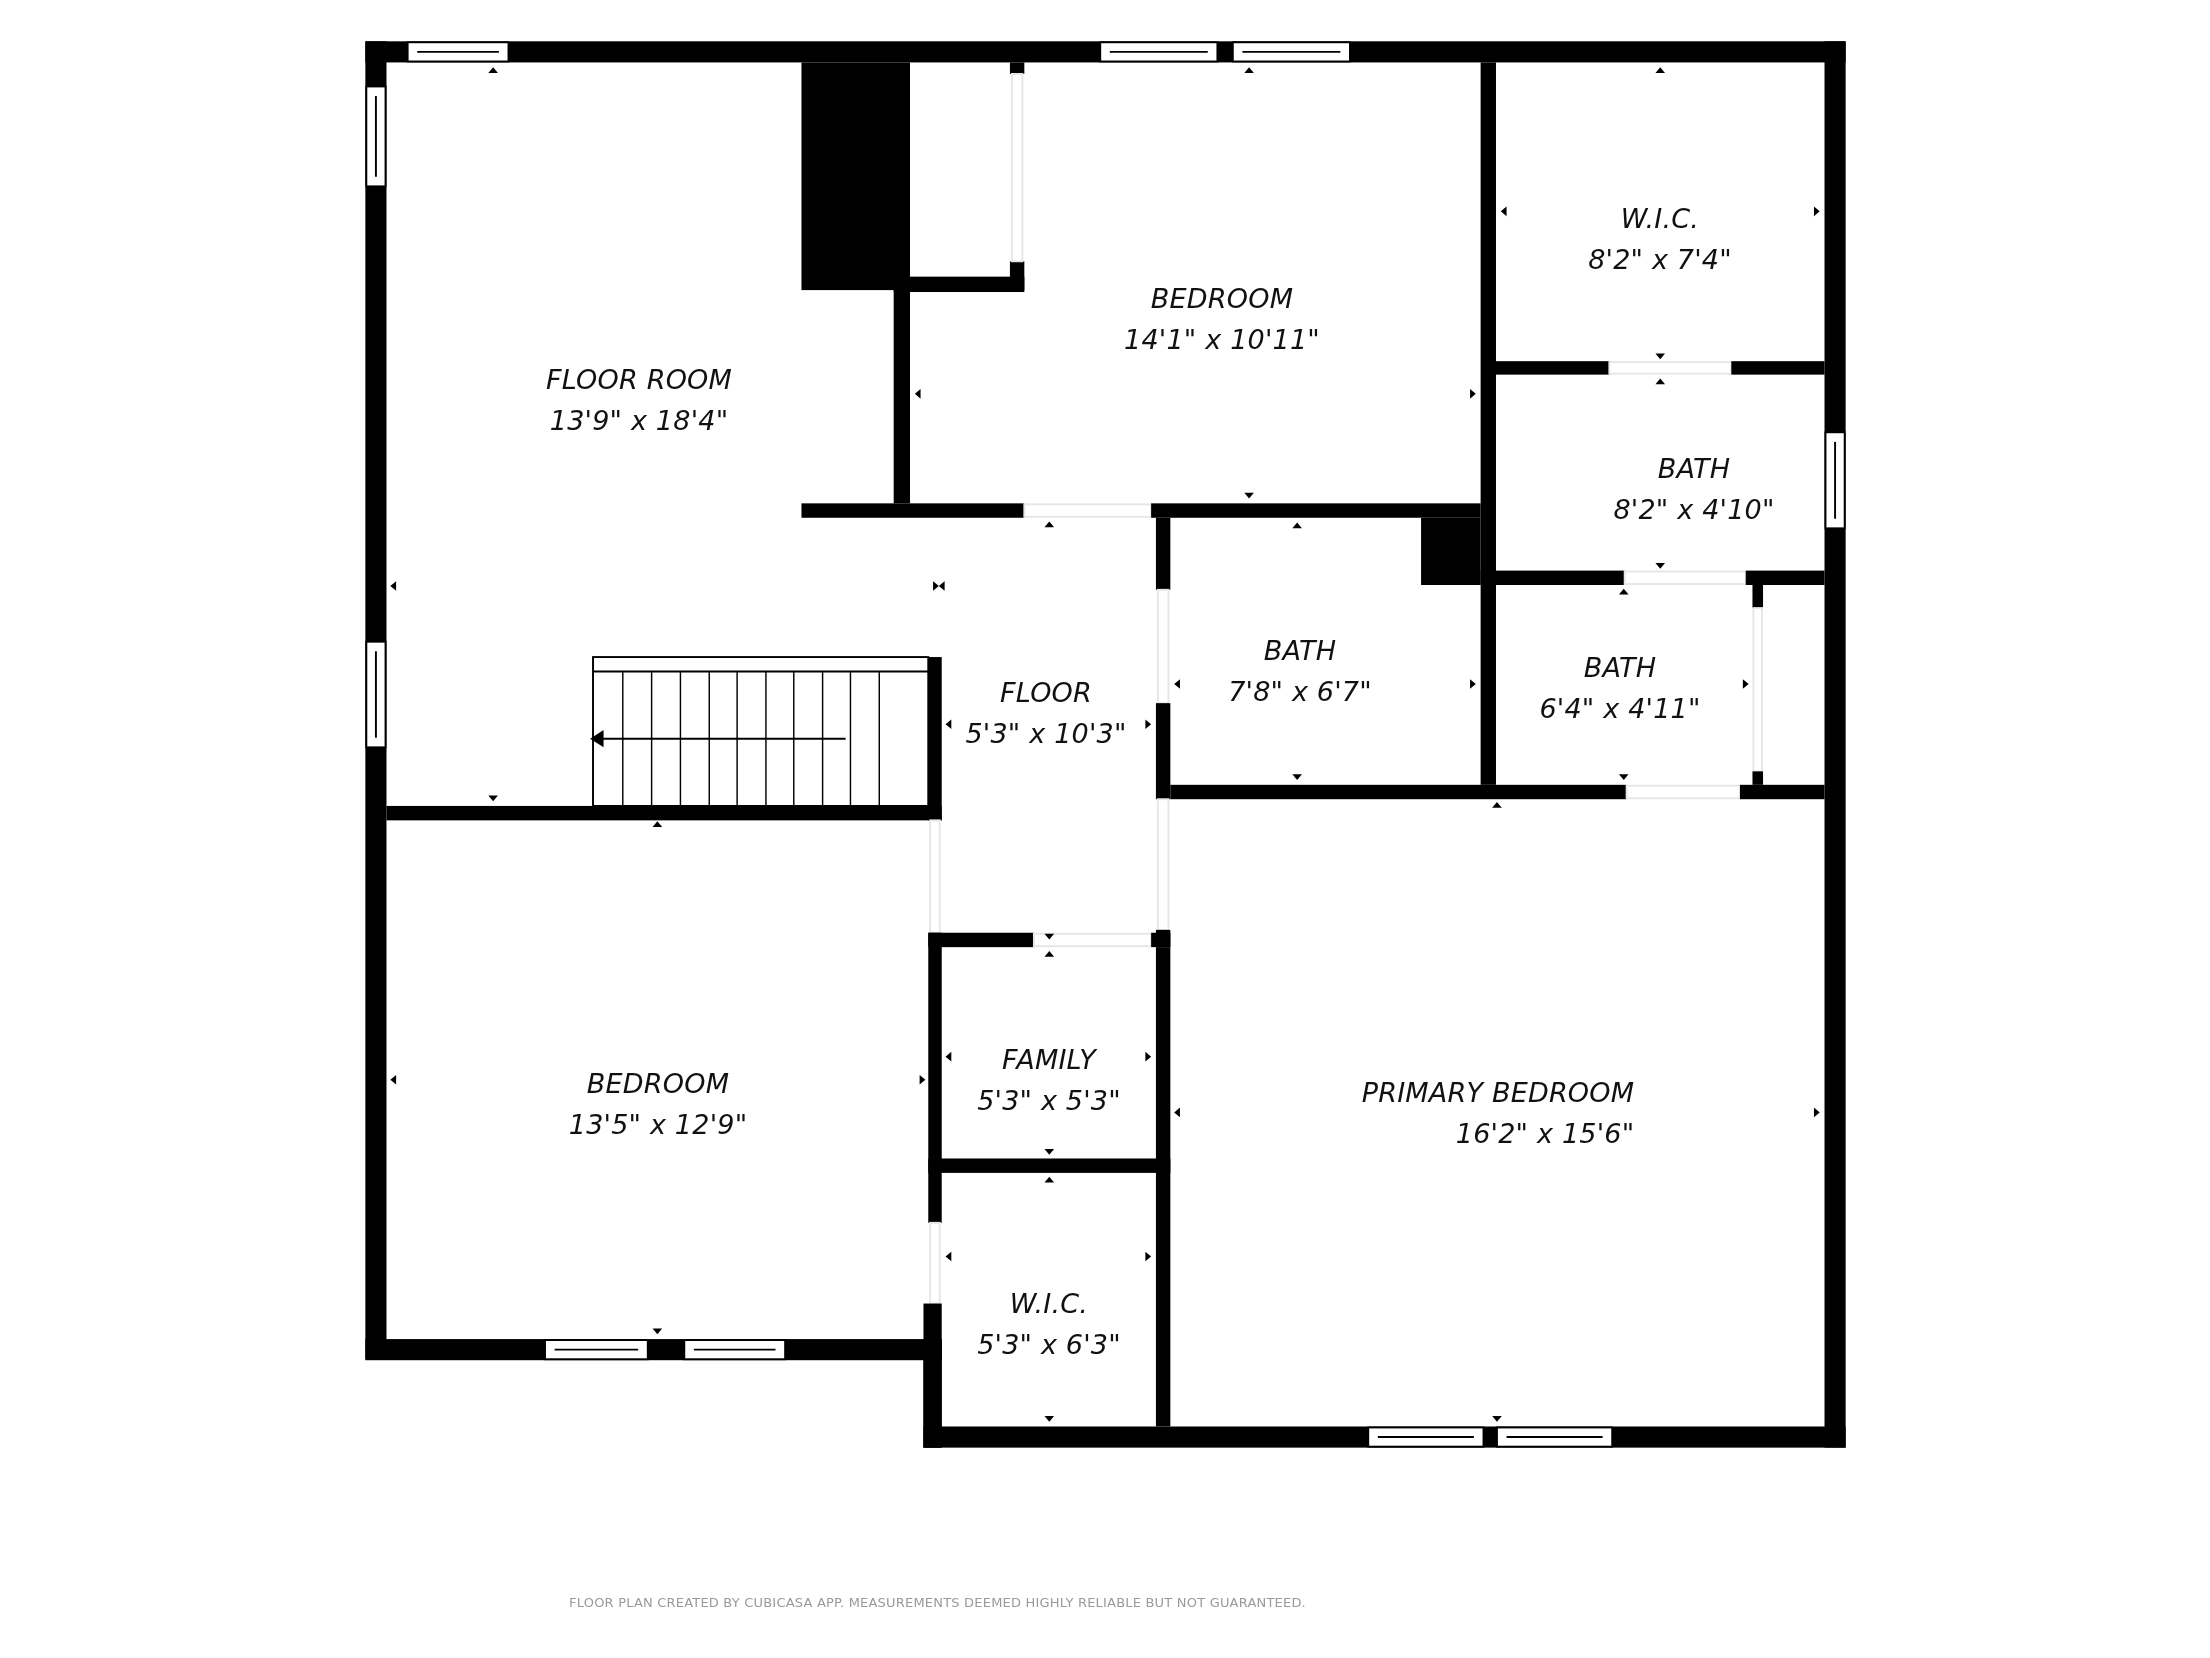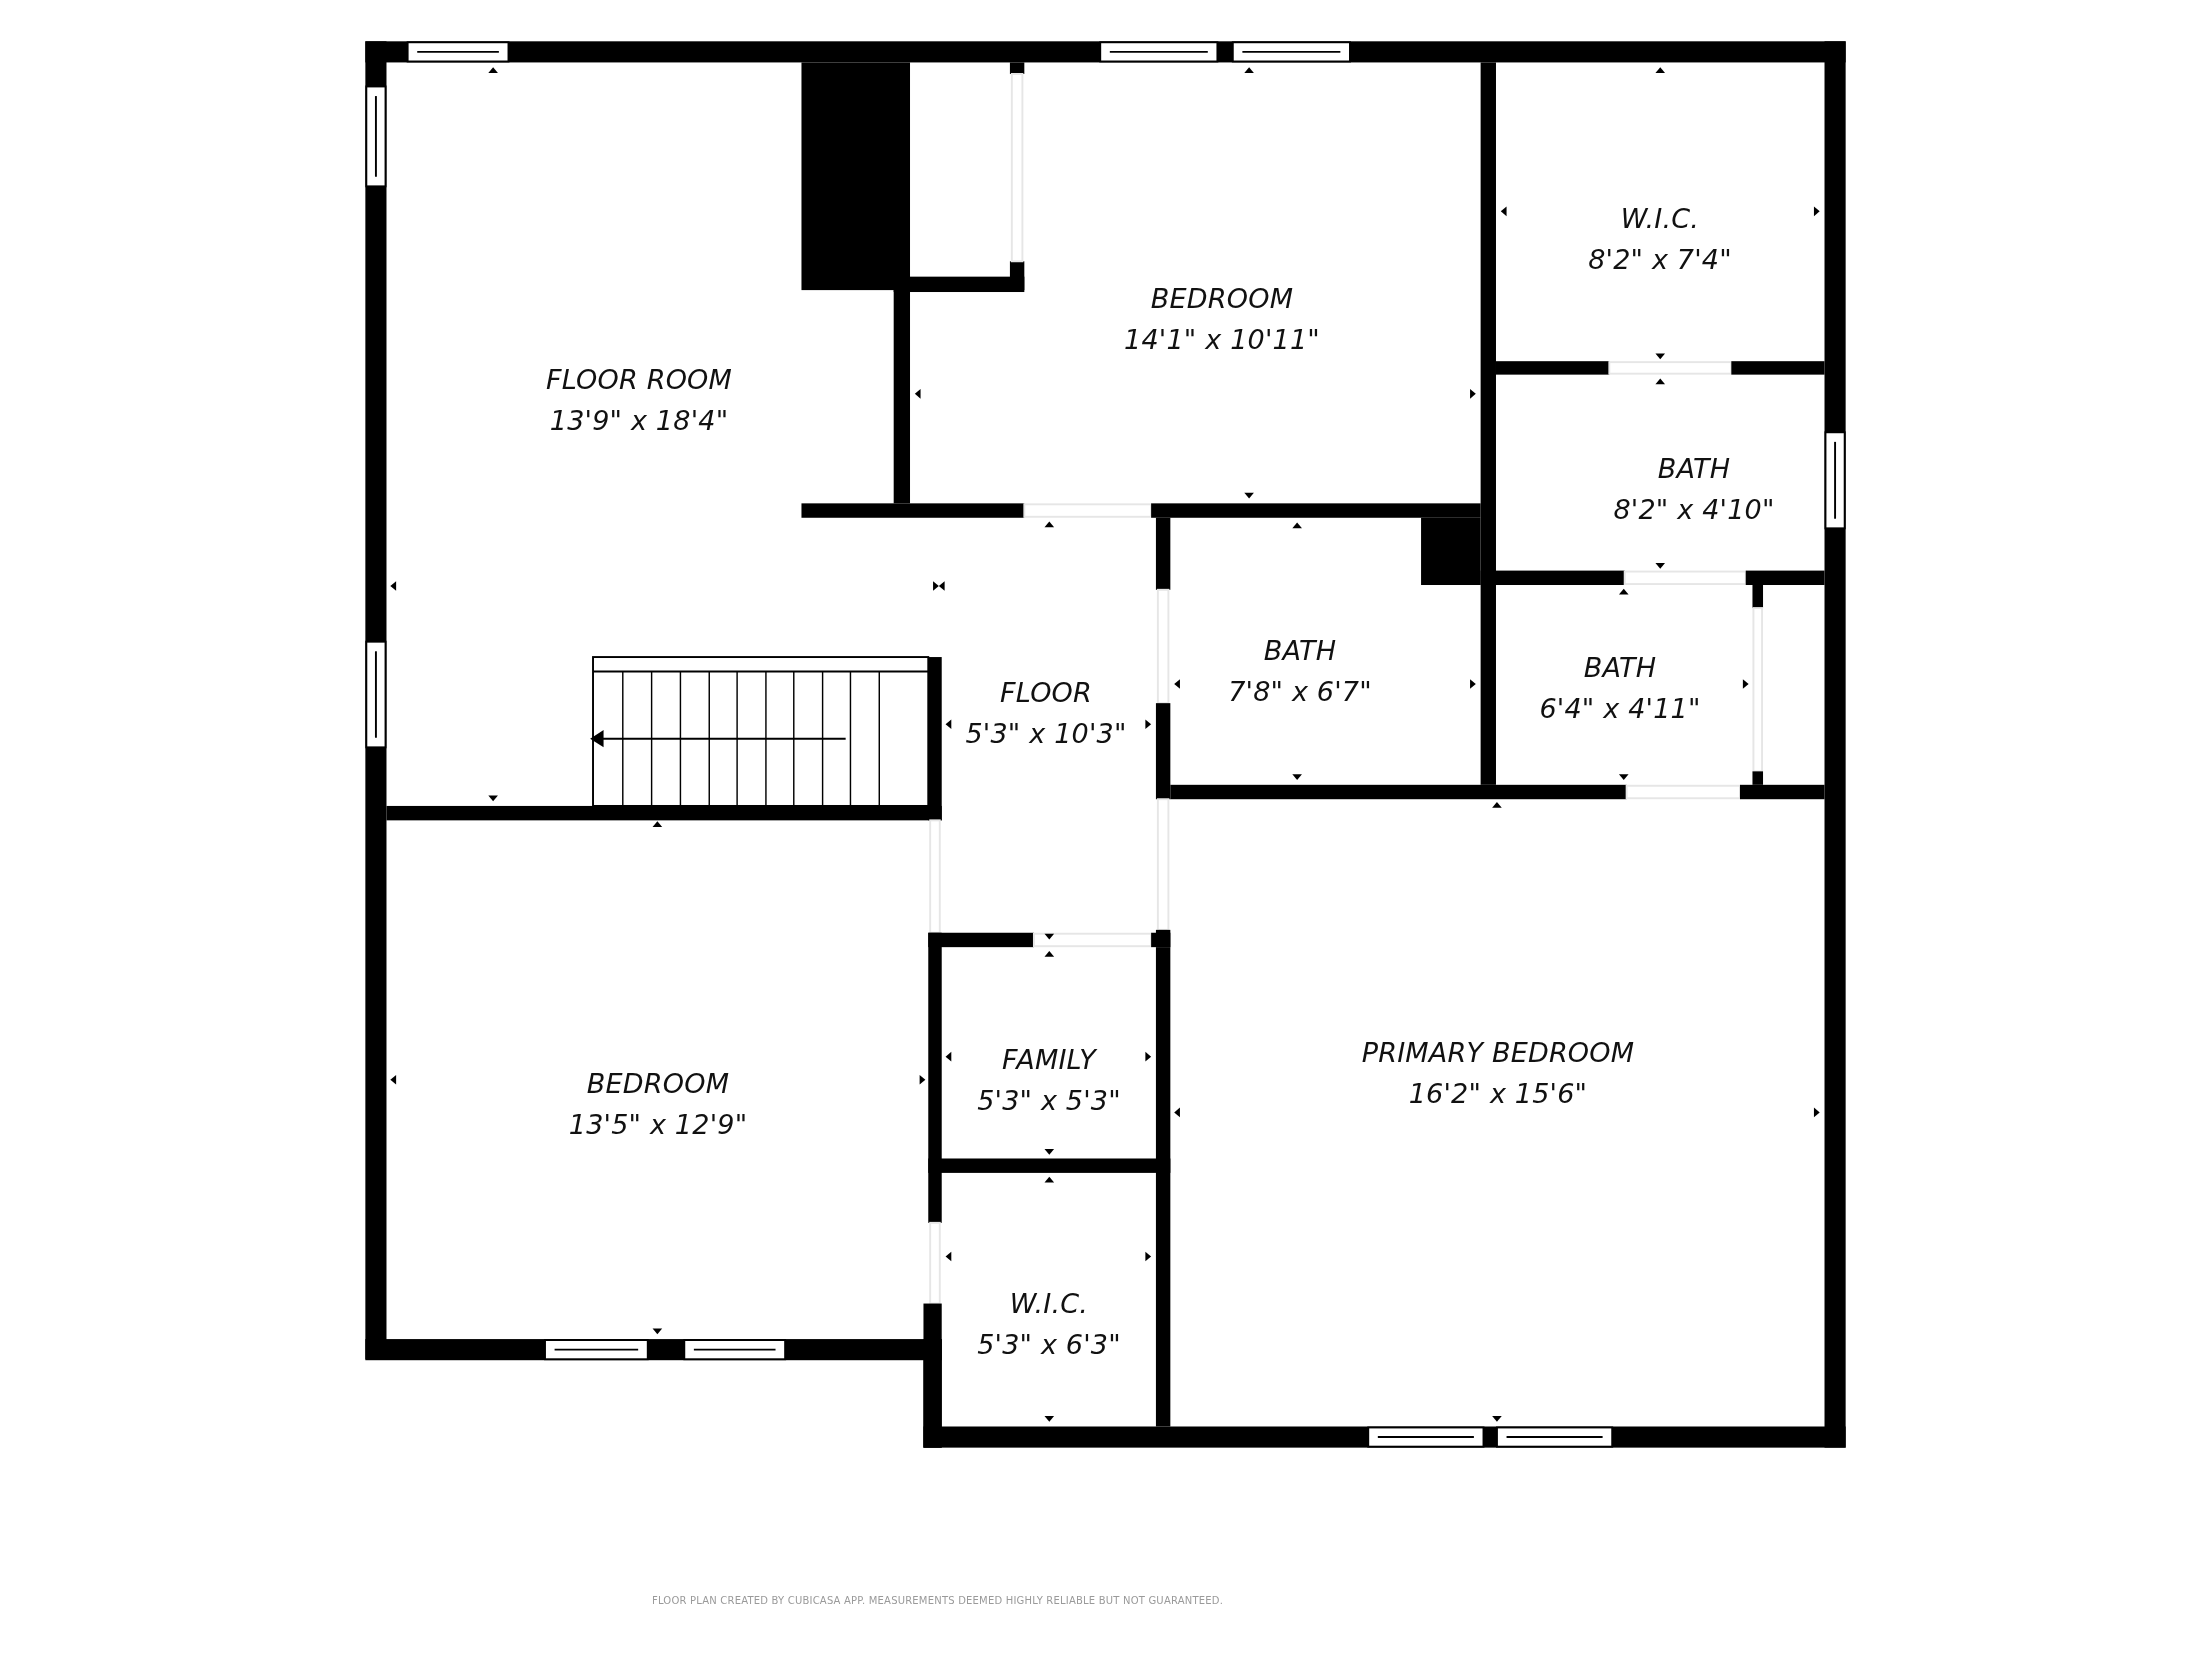--- a/index.html
+++ b/index.html
@@ -4,21 +4,21 @@
 <style>
   html, body { margin: 0; padding: 0; background: #ffffff; }
   body { width: 2211px; height: 1658px; position: relative; overflow: hidden; font-family: "DejaVu Sans", sans-serif; }
   #plan { position: absolute; left: 0; top: 0; }
   .wall { fill: #000000; }
   .win { fill: #ffffff; stroke: #000000; stroke-width: 2; }
   .doorgap { fill: #ffffff; stroke: #e6e6e6; stroke-width: 2; }
   .arrow { fill: #000000; }
   .room-label { position: absolute; text-align: center; color: #111111; font-family: "DejaVu Sans", sans-serif; font-size: 27px; line-height: 41px; white-space: nowrap; transform: translateX(-50%); letter-spacing: 0.2px; font-style: italic; }
   .room-label .name, .room-label .dims { display: block; }
-  .footer { position: absolute; left: 0; width: 1875px; top: 1595px; text-align: center; font-family: "DejaVu Sans", sans-serif; font-size: 10px; color: #9a9a9a; letter-spacing: 0.2px; }
+  .footer { position: absolute; left: 0; width: 1875px; top: 1595px; text-align: center; font-family: "DejaVu Sans", sans-serif; font-size: 13px; color: #9a9a9a; letter-spacing: 0.2px; }
 </style>
 </head>
 <body>
 
 <svg id="plan" width="2211" height="1658" viewBox="0 0 2301 1726" xmlns="http://www.w3.org/2000/svg">
 
   <g>
 
     <rect class="wall" x="380" y="43" width="1541" height="22"></rect>
 
@@ -218,19 +218,19 @@
   <span class="dims">13'5" x 12'9"</span>
 </div>
 <div class="room-label" style="left:1049px; top:1039px;">
   <span class="name">FAMILY</span>
   <span class="dims">5'3" x 5'3"</span>
 </div>
 <div class="room-label" style="left:1049px; top:1283px;">
   <span class="name">W.I.C.</span>
   <span class="dims">5'3" x 6'3"</span>
 </div>
-<div class="room-label" style="left:1498px; top:1032px;">
+<div class="room-label" style="left:1498px; top:1072px;text-align:right;">
   <span class="name">PRIMARY BEDROOM</span>
   <span class="dims">16'2" x 15'6"</span>
 </div>
 
 <div class="footer">FLOOR PLAN CREATED BY CUBICASA APP. MEASUREMENTS DEEMED HIGHLY RELIABLE BUT NOT GUARANTEED.</div>
 
 
 </body></html>

